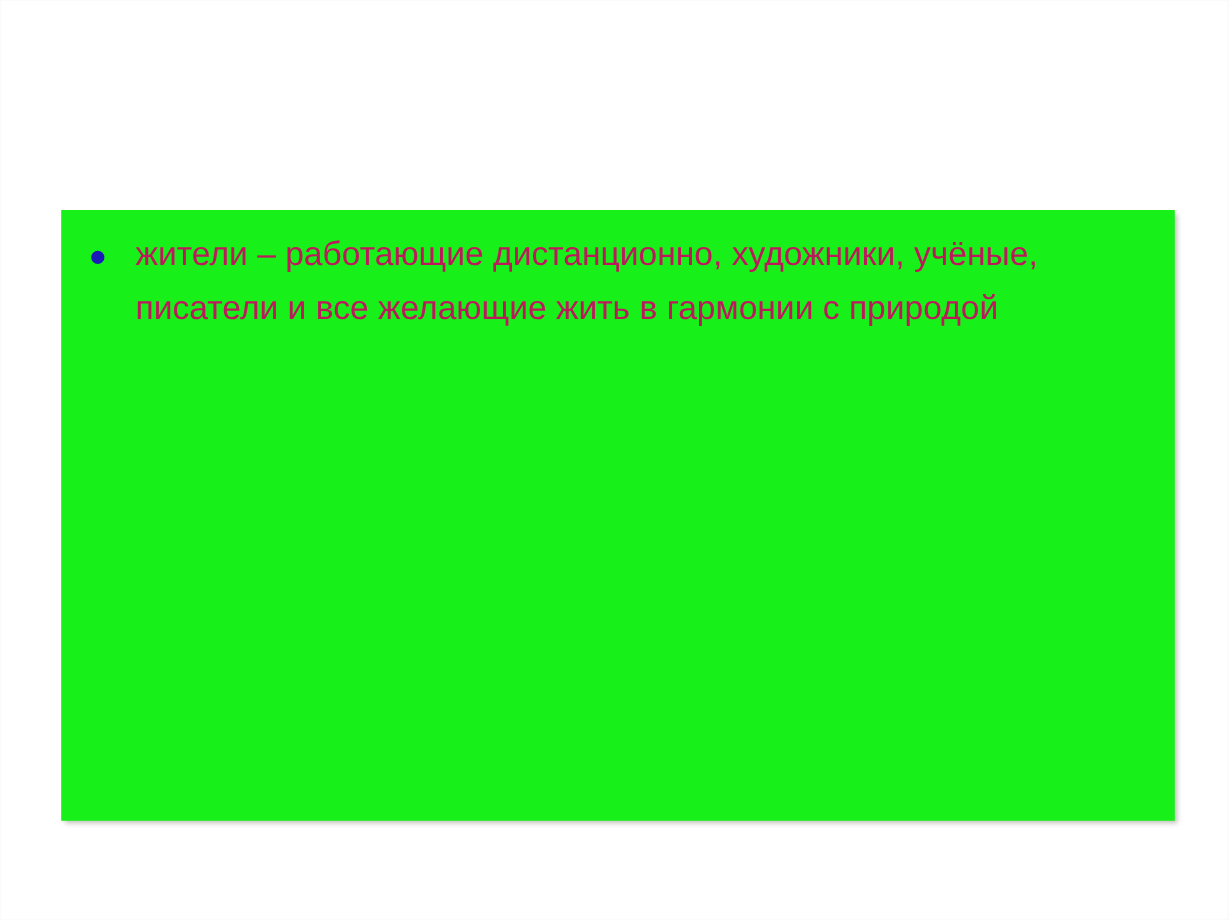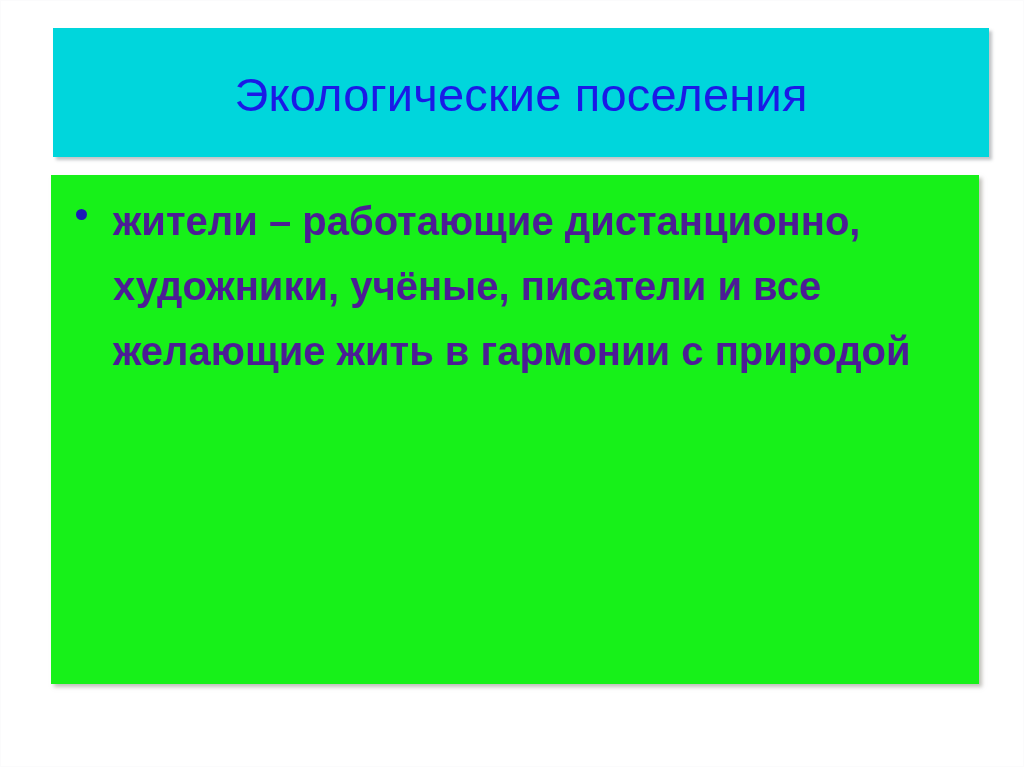--- a/index.html
+++ b/index.html
@@ -66,24 +66,24 @@
   }
 
   .bullet-list {
     list-style: none;
     margin: 0;
     padding: 0;
   }
   .bullet-item {
     position: relative;
     padding-left: 50px;
-    color: #4c1d95;
+    color: #be185d;
     font-family: "Liberation Sans", sans-serif;
-    font-size: 40px;
-    font-weight: 700;
+    font-size: 28px;
+    font-weight: 400;
     line-height: 1.62;
     text-align: left;
   }
   .bullet-marker {
     position: absolute;
     left: 13px;
     top: 20px;
     width: 11px;
     height: 11px;
     border-radius: 50%;
@@ -92,23 +92,20 @@
   .bullet-text {
     display: block;
     max-width: 800px;
   }
 </style>
 </head>
 <body>
 
 <div class="slide">
 
-  <div class="title-box">
-    <div class="title-text">Экологические поселения</div>
-  </div>
 
   <div class="body-box">
     <ul class="bullet-list">
       <li class="bullet-item">
         <span class="bullet-marker"></span>
         <span class="bullet-text">жители – работающие дистанционно, художники, учёные, писатели и все желающие жить в гармонии с природой</span>
       </li>
     </ul>
   </div>
 

